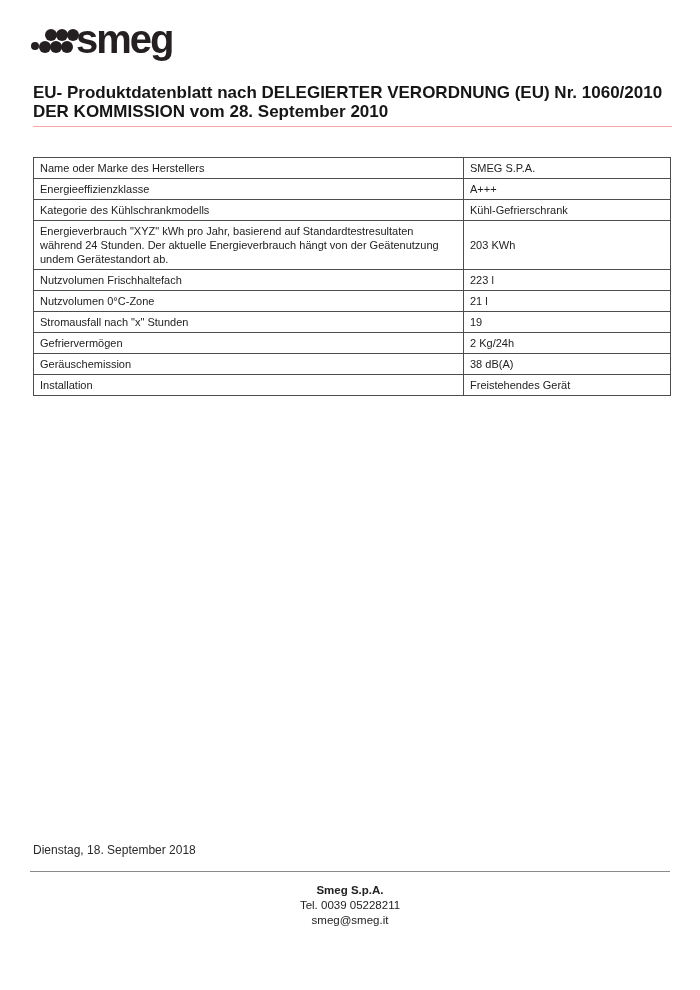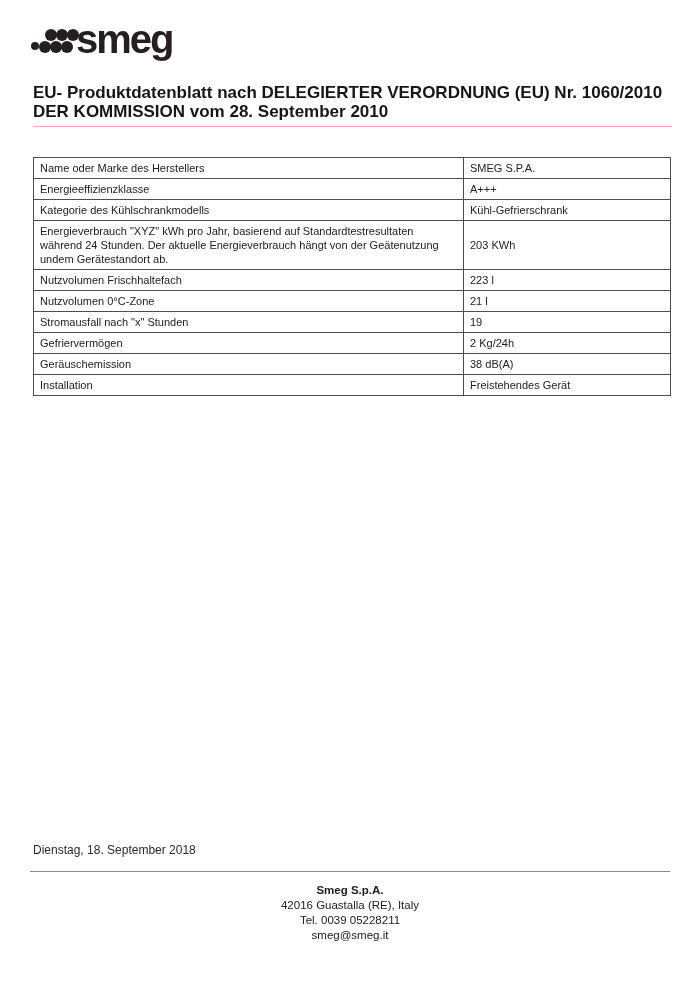--- a/index.html
+++ b/index.html
@@ -106,18 +106,17 @@
         </tr>
       </tbody>
   </table>
 
   <div class="date-line">Dienstag, 18. September 2018</div>
 
   <div class="footer-rule"></div>
 
   <div class="footer">
     <div class="company">Smeg S.p.A.</div>
-    <div>42016 Guastalla (RE), Italy</div>
     <div>Tel. 0039 05228211</div>
     <div>smeg@smeg.it</div>
   </div>
 
 </div>
 
 </body></html>

